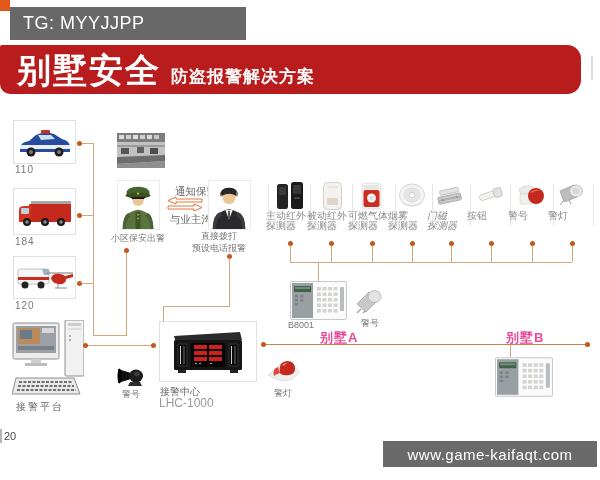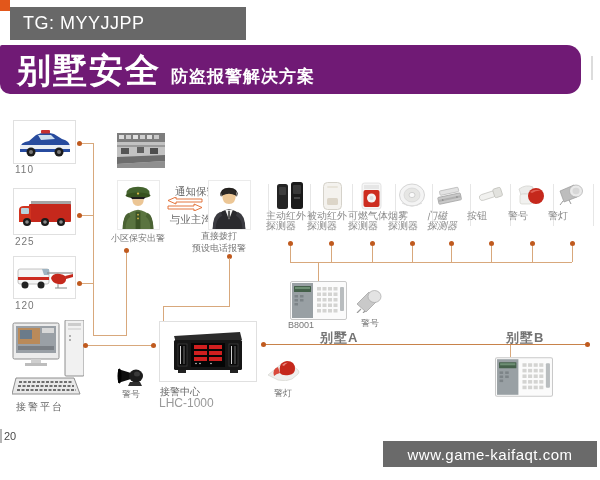--- a/index.html
+++ b/index.html
@@ -3,40 +3,40 @@
 <meta charset="utf-8">
 <style>
   html,body{margin:0;padding:0;background:#fff;}
   #canvas{position:relative;width:600px;height:480px;background:#fff;overflow:hidden;
           font-family:"Liberation Sans","DejaVu Sans",sans-serif;}
   .abs{position:absolute;}
   
   .corner{left:0;top:0;width:10px;height:11px;background:#e2571b;}
   .tgbox{left:10px;top:7px;width:223px;height:33px;background:#686868;color:#fff;
          font-size:18px;line-height:33px;padding-left:13px;letter-spacing:.5px;}
-  .banner{left:0;top:45px;width:581px;height:49px;background:#701a75;
+  .banner{left:0;top:45px;width:581px;height:49px;background:#b91c1c;
           border-radius:2px 14px 14px 10px;display:flex;align-items:center;color:#fff;}
   .banner .title{font-size:34px;font-weight:bold;margin-left:17px;letter-spacing:2px;line-height:1;}
   .banner .subtitle{font-size:17px;font-weight:bold;margin-left:10px;align-self:flex-end;
                     padding-bottom:9px;letter-spacing:1px;line-height:1;}
   .edge-tick{left:591px;top:56px;width:2px;height:24px;background:#dcdcdc;}
   
   .hl,.vl{background:#d8a87c;}
   .hl{height:1px;} .vl{width:1px;}
   .hl2{background:#c8824a;height:1px;}
   .dot{width:5px;height:5px;border-radius:50%;background:#c05a1e;}
   
   .ebox{border:1px solid #e0e0e0;background:#fff;display:flex;align-items:center;justify-content:center;}
   .fbox{border:1px solid #ebebeb;background:#fff;display:flex;align-items:flex-end;justify-content:center;}
   .num{font-size:10px;color:#777;letter-spacing:1px;}
   .sep{width:1px;background:#e6e6e6;}
   .devlbl{font-size:10px;line-height:10px;color:#8a8a8a;white-space:pre-line;}
   .small{font-size:9px;color:#777;text-align:center;}
   .center-txt{text-align:center;}
-  .villa{font-size:13px;font-weight:bold;color:#737373;letter-spacing:1px;}
+  .villa{font-size:13px;font-weight:bold;color:#ec4899;letter-spacing:1px;}
   .gray10{font-size:10px;color:#666;}
   .watermark{left:383px;top:441px;width:214px;height:26px;background:#6a6a6a;color:#fff;
              font-size:15px;display:flex;align-items:center;justify-content:center;letter-spacing:.5px;}
   .pagebar{left:0;top:429px;width:2px;height:14px;background:#b5b5b5;}
   .pagenum{left:4px;top:430px;font-size:11px;color:#4a4a4a;}
   svg{display:block;}
 </style>
 </head>
 <body>
 
@@ -75,21 +75,21 @@
         <rect x="4" y="14" width="8" height="6" rx="1" fill="#b9d2dd"></rect>
         <circle cx="10" cy="28" r="4" fill="#1b1b1b"></circle>
           <circle cx="10" cy="28" r="1.8" fill="#888"></circle>
         <circle cx="28" cy="28" r="4" fill="#1b1b1b"></circle>
           <circle cx="28" cy="28" r="1.8" fill="#888"></circle>
         <circle cx="44" cy="28" r="4" fill="#1b1b1b"></circle>
           <circle cx="44" cy="28" r="1.8" fill="#888"></circle>
       </svg>
     </span>
   </div>
-  <div class="abs num" style="left:15px;top:236px;">225</div>
+  <div class="abs num" style="left:15px;top:236px;">184</div>
 
   <div class="abs ebox" style="left:13px;top:256px;width:61px;height:41px;">
     <span>
       <svg width="56" height="34" viewBox="0 0 56 34">
         <rect x="1" y="8" width="31" height="15" rx="2" fill="#f5f5f5" stroke="#b5b5b5" stroke-width="0.8"></rect>
         <path d="M25,8 L32,8 L32,14 L27,14 Z" fill="#9fb4c2"></path>
         <rect x="1" y="16" width="31" height="3" fill="#cc2b20"></rect>
         <circle cx="8" cy="24" r="3.5" fill="#222"></circle>
           <circle cx="24" cy="24" r="3.5" fill="#222"></circle>
         <line x1="30" y1="12" x2="56" y2="12" stroke="#8a8a8a" stroke-width="1.2"></line>

